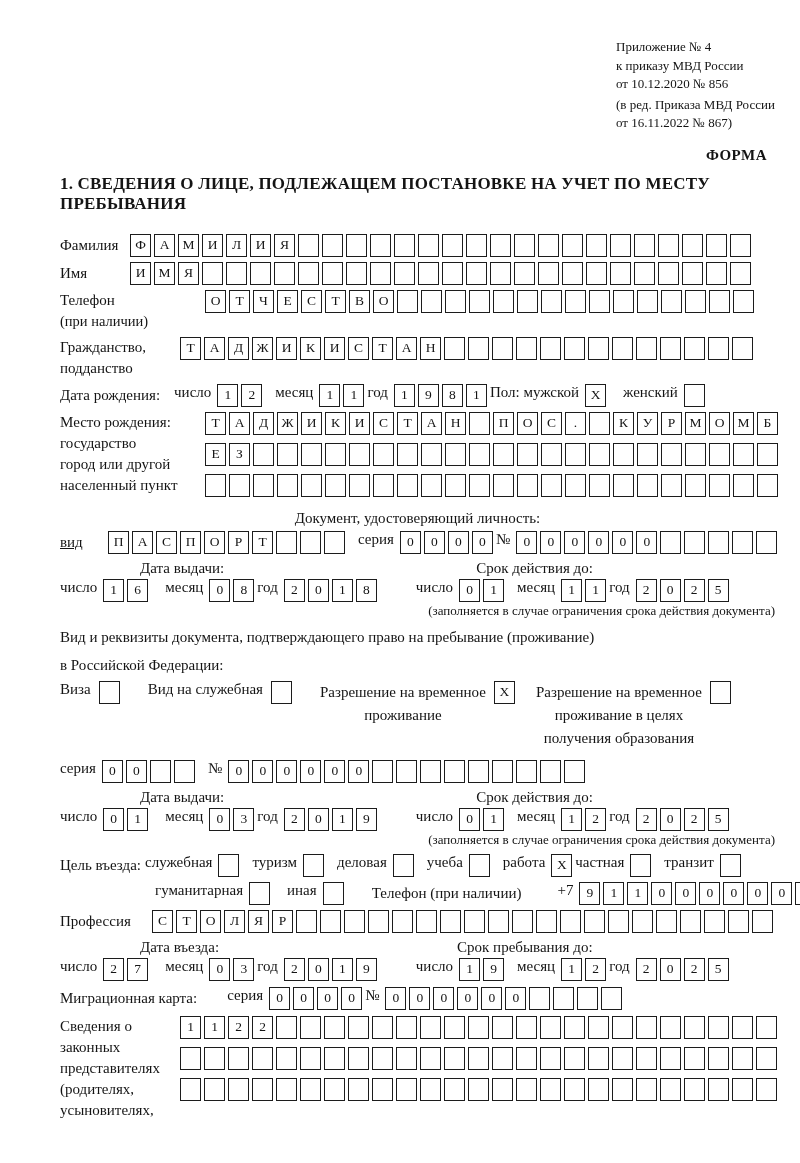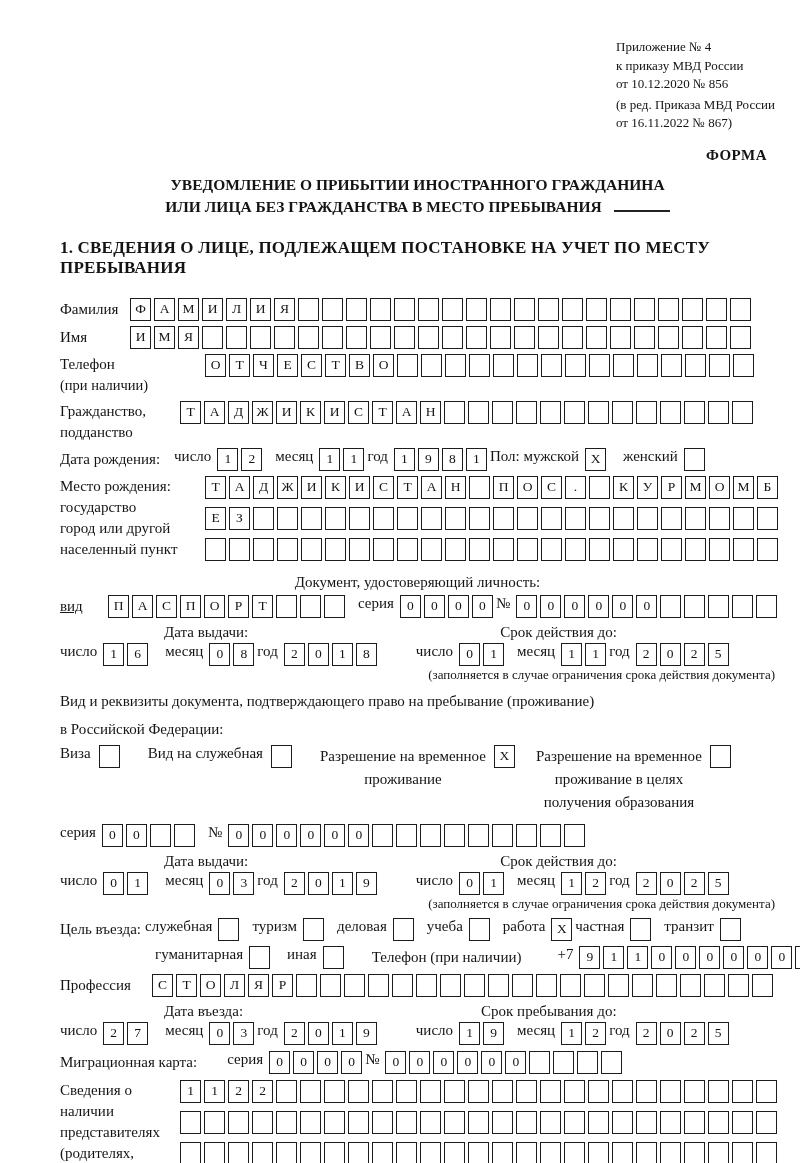--- a/index.html
+++ b/index.html
@@ -33,21 +33,21 @@
     margin-right:3px; text-align:center; font-size:13.5px; line-height:20px;
   }
   .colcells .cells { margin-bottom:8px; }
 
   .grp { display:flex; align-items:flex-start; flex:0 0 auto; }
   .grp > .t { margin-right:6px; white-space:nowrap; }
   .ml10 { margin-left:10px; } .ml14 { margin-left:14px; } .ml18 { margin-left:18px; }
   .ml25 { margin-left:25px; } .ml30 { margin-left:30px; } .ml36 { margin-left:36px; }
 
   .dhead { display:flex; margin:6px 0 2px 0; }
-  .dh1 { margin-left:104px; }
+  .dh1 { margin-left:80px; }
   .dh2a { margin-left:252px; }
   .dh2b { margin-left:238px; }
   .dnote { text-align:right; font-size:13px; margin:1px 0 6px 0; width:715px; }
 
   .plain { line-height:24px; }
   .permit { display:flex; align-items:flex-start; margin:4px 0 10px 0; }
   .stack { display:inline-block; text-align:center; line-height:23px; }
   .permit .cell { margin-left:8px; }
 </style>
 </head>
@@ -58,24 +58,20 @@
   <div class="hdr">
     <div>Приложение № 4</div>
     <div>к приказу МВД России</div>
     <div>от 10.12.2020 № 856</div>
     <div class="g2">(в ред. Приказа МВД России</div>
     <div>от 16.11.2022 № 867)</div>
   </div>
 
   <div class="forma">ФОРМА</div>
 
-  <div class="title">
-    <div>УВЕДОМЛЕНИЕ О ПРИБЫТИИ ИНОСТРАННОГО ГРАЖДАНИНА</div>
-    <div><span>ИЛИ ЛИЦА БЕЗ ГРАЖДАНСТВА В МЕСТО ПРЕБЫВАНИЯ</span><span class="uline"></span></div>
-  </div>
 
   <div class="sec">1. СВЕДЕНИЯ О ЛИЦЕ, ПОДЛЕЖАЩЕМ ПОСТАНОВКЕ НА УЧЕТ ПО МЕСТУ ПРЕБЫВАНИЯ</div>
 
   <div class="row vc">
     <span class="lab w70">Фамилия</span>
     <span class="cells">
         <span class="cell">Ф</span>
         <span class="cell">А</span>
         <span class="cell">М</span>
         <span class="cell">И</span>
@@ -737,21 +733,21 @@
           <span class="cell"></span>
           <span class="cell"></span>
           <span class="cell"></span>
         </span>
       </span>
   </div>
 
   <div class="row" style="margin-top:6px;">
     <span class="lab w120">
       <span>Сведения о</span><br>
-      <span>наличии</span><br>
+      <span>законных</span><br>
       <span>представителях</span><br>
       <span>(родителях,</span><br>
       <span>усыновителях,</span><br>
       
     </span>
     <span class="colcells">
       <span class="cells">
           <span class="cell">1</span>
           <span class="cell">1</span>
           <span class="cell">2</span>

